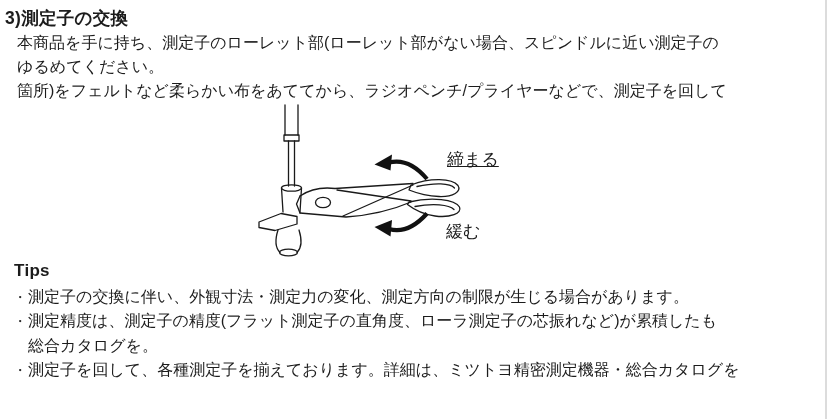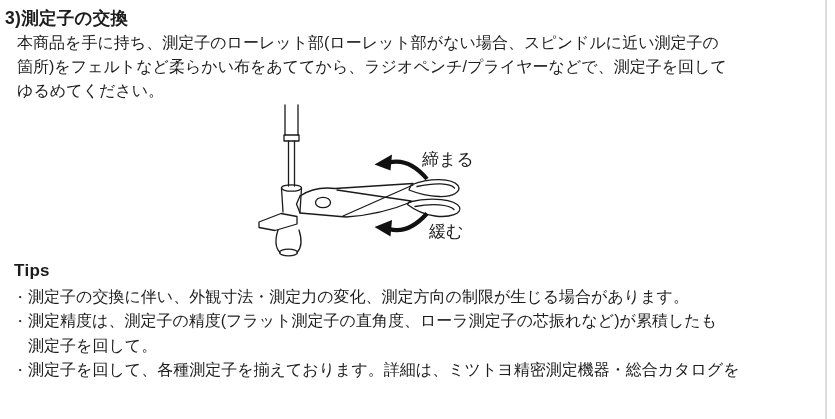--- a/index.html
+++ b/index.html
@@ -50,22 +50,22 @@
     top: 104px;
     width: 218px;
     height: 156px;
   }
   .fig-label {
     position: absolute;
     font-size: 17px;
     white-space: nowrap;
     color: #1c1c1c;
   }
-  .fig-label.tighten { left: 422px; top: 148px; }
-  .fig-label.loosen  { left: 429px; top: 220px; }
+  .fig-label.tighten { left: 447px; top: 148px; text-decoration: underline; }
+  .fig-label.loosen  { left: 446px; top: 220px; }
   .tips-heading {
     position: absolute;
     left: 14px;
     top: 261px;
     font-size: 17px;
     font-weight: bold;
     letter-spacing: 0.3px;
   }
   .tips-list {
     position: absolute;
@@ -89,22 +89,22 @@
 <body>
 
 <div class="page">
 
   <div class="edge-line"></div>
 
   <div class="section-heading">3)測定子の交換</div>
 
   <div class="intro">
     <div class="tline">本商品を手に持ち、測定子のローレット部(ローレット部がない場合、スピンドルに近い測定子の</div>
+    <div class="tline">ゆるめてください。</div>
     <div class="tline">箇所)をフェルトなど柔らかい布をあててから、ラジオペンチ/プライヤーなどで、測定子を回して</div>
-    <div class="tline">ゆるめてください。</div>
   </div>
 
   <div class="figure-wrap">
     <svg width="218" height="156" viewBox="252 104 218 156" xmlns="http://www.w3.org/2000/svg">
 
       <path class="ln" d="M285,105 L285,135"></path>
       <path class="ln" d="M298,105 L298,135"></path>
       <path class="ln" d="M284,135 L299,135 L299,141 L284,141 Z"></path>
 
       <path class="ln" d="M288.5,141 L288.5,186"></path>
@@ -150,21 +150,21 @@
   <div class="tips-list">
     <div class="bullet-row">
       <span class="bullet-marker">・</span>
       <span class="tline">測定子の交換に伴い、外観寸法・測定力の変化、測定方向の制限が生じる場合があります。</span>
     </div>
     <div class="bullet-row">
       <span class="bullet-marker">・</span>
       <span class="tline">測定精度は、測定子の精度(フラット測定子の直角度、ローラ測定子の芯振れなど)が累積したも</span>
     </div>
     <div class="bullet-row cont">
-      <span class="tline">測定子を回して。</span>
+      <span class="tline">総合カタログを。</span>
     </div>
     <div class="bullet-row">
       <span class="bullet-marker">・</span>
       <span class="tline">測定子を回して、各種測定子を揃えております。詳細は、ミツトヨ精密測定機器・総合カタログを</span>
     </div>
   </div>
 
 </div>
 
 </body></html>

